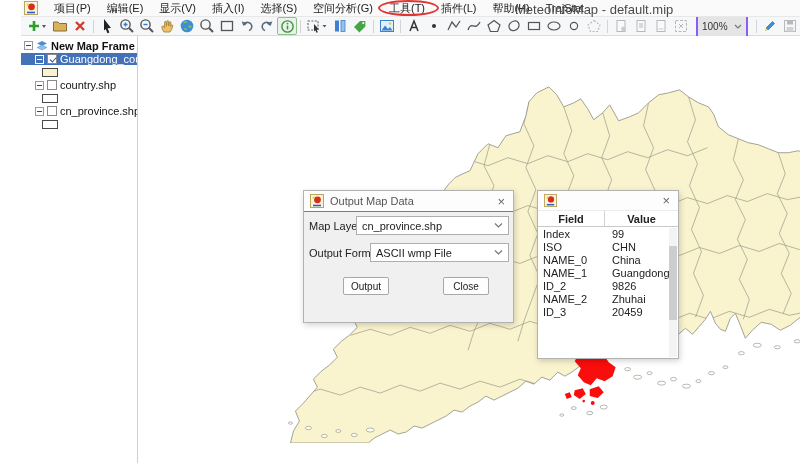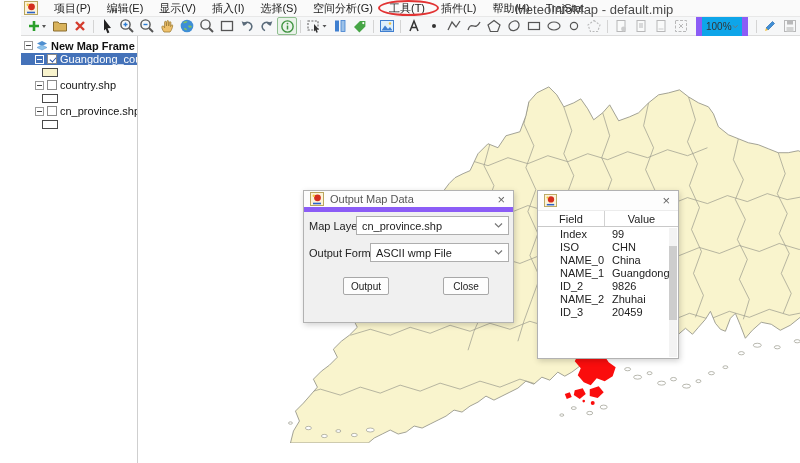--- a/index.html
+++ b/index.html
@@ -17,21 +17,21 @@
   .wtitle { position:absolute; left:494px; top:2px; font-size:13px; color:#4a4a4a; }
 
   
   .toolbar { height:19px; background:#f6f7f8; border-bottom:1px solid #dcdcdc;
     display:flex; align-items:center; padding-left:3px; }
   .tbtn { width:20px; height:18px; display:flex; align-items:center; justify-content:center; flex:none; }
   .tbtn.wide { width:26px; }
   .tbtn.active { border:1px solid #8fbf8f; background:#eaf3ea; border-radius:2px; }
   .tbtn.disabled { opacity:.38; }
   .sep { width:1px; height:13px; background:#d4d4d4; margin:0 3px; flex:none; }
-  .zoomcombo { width:52px; height:16px; border:6px solid #8b5cf6; background:#0ea5e9;
+  .zoomcombo { width:52px; height:16px; border:2px solid #8b5cf6; background:#e5e5e5;
     display:flex; align-items:center; justify-content:space-between; font-size:10px;
     color:#333; padding:11px 4px; margin:0 5px; flex:none; }
 
   
   .main { display:flex; height:427px; }
   .lpanel { width:117px; border-right:1px solid #cfcfcf; background:#fff;
     font-size:11px; color:#111; padding-top:3px; flex:none; }
   .trow { display:flex; align-items:center; height:13px; gap:3px; padding-left:3px; }
   .trow.frame { font-weight:bold; }
   .trow.layer { padding-left:14px; height:12px; margin-top:1px; }
@@ -57,40 +57,40 @@
   .mapsvg { display:block; width:682px; height:407px; }
   .land { fill:var(--land-fill,#f9f4cd); stroke:var(--map-border,#98988c); stroke-width:.9; }
   .cline { fill:none; stroke:var(--map-border,#98988c); stroke-width:.7; }
   .isle { fill:#fff; stroke:var(--map-border,#98988c); stroke-width:.7; }
   .redpoly { fill:var(--highlight,#fa0d0d); }
 
   
   .dlg { position:absolute; background:#fff; border:1px solid #b2b2b2;
     box-shadow:1px 2px 6px rgba(0,0,0,.18); z-index:10; font-size:11px; color:#222; }
   .dlg-title { height:21px; background:#fdfdfd; display:flex; align-items:center;
-    padding:0 6px; gap:6px; border-bottom:5px solid #8b5cf6; }
+    padding:0 6px; gap:6px; border-bottom:1px solid #8b5cf6; }
   .dlg-title .ttl { color:#555; flex:1; }
   .dlg-x { color:#666; font-size:13px; line-height:13px; padding:0 2px; }
   #outdlg { left:282px; top:190px; width:211px; height:133px; }
   #outdlg .body { position:relative; background:#f0f0f0; height:110px; }
   .fldlabel { position:absolute; left:5px; }
   .combo { position:absolute; height:19px; background:#fff; border:1px solid #aeaeae;
     display:flex; align-items:center; justify-content:space-between; padding:0 5px; }
   .btn { position:absolute; width:46px; height:18px; background:#fdfdfd; border:1px solid #a8a8a8;
     border-radius:2px; display:flex; align-items:center; justify-content:center; font-size:10px; }
 
   #attrdlg { left:516px; top:190px; width:142px; height:169px; }
   #attrdlg .dlg-title { height:19px; border-bottom:none; }
   .athead { height:17px; display:flex; border-bottom:1px solid #c9c9c9; border-top:1px solid #ececec; }
-  .athead .hc { display:flex; align-items:center; justify-content:center; }
+  .athead .hc { display:flex; align-items:center; justify-content:center;font-weight:bold; }
   .athead .hc.f { width:67px; border-right:1px solid #d2d2d2; }
   .athead .hc.v { flex:1; }
   .atrows { position:relative; }
   .atrow { display:flex; height:13px; align-items:center; }
-  .atrow .fc { width:70px; padding-left:22px; white-space:nowrap; }
+  .atrow .fc { width:70px; padding-left:5px; white-space:nowrap; }
   .atrow .vc { padding-left:4px; white-space:nowrap; }
   .atscroll { position:absolute; right:1px; top:37px; bottom:1px; width:8px; background:#f3f3f3; }
   .atthumb { position:absolute; left:0; width:8px; top:18px; height:74px; background:#cdcdcd; }
 </style>
 </head>
 <body>
 
 <div class="app">
 
   <div class="menubar">

